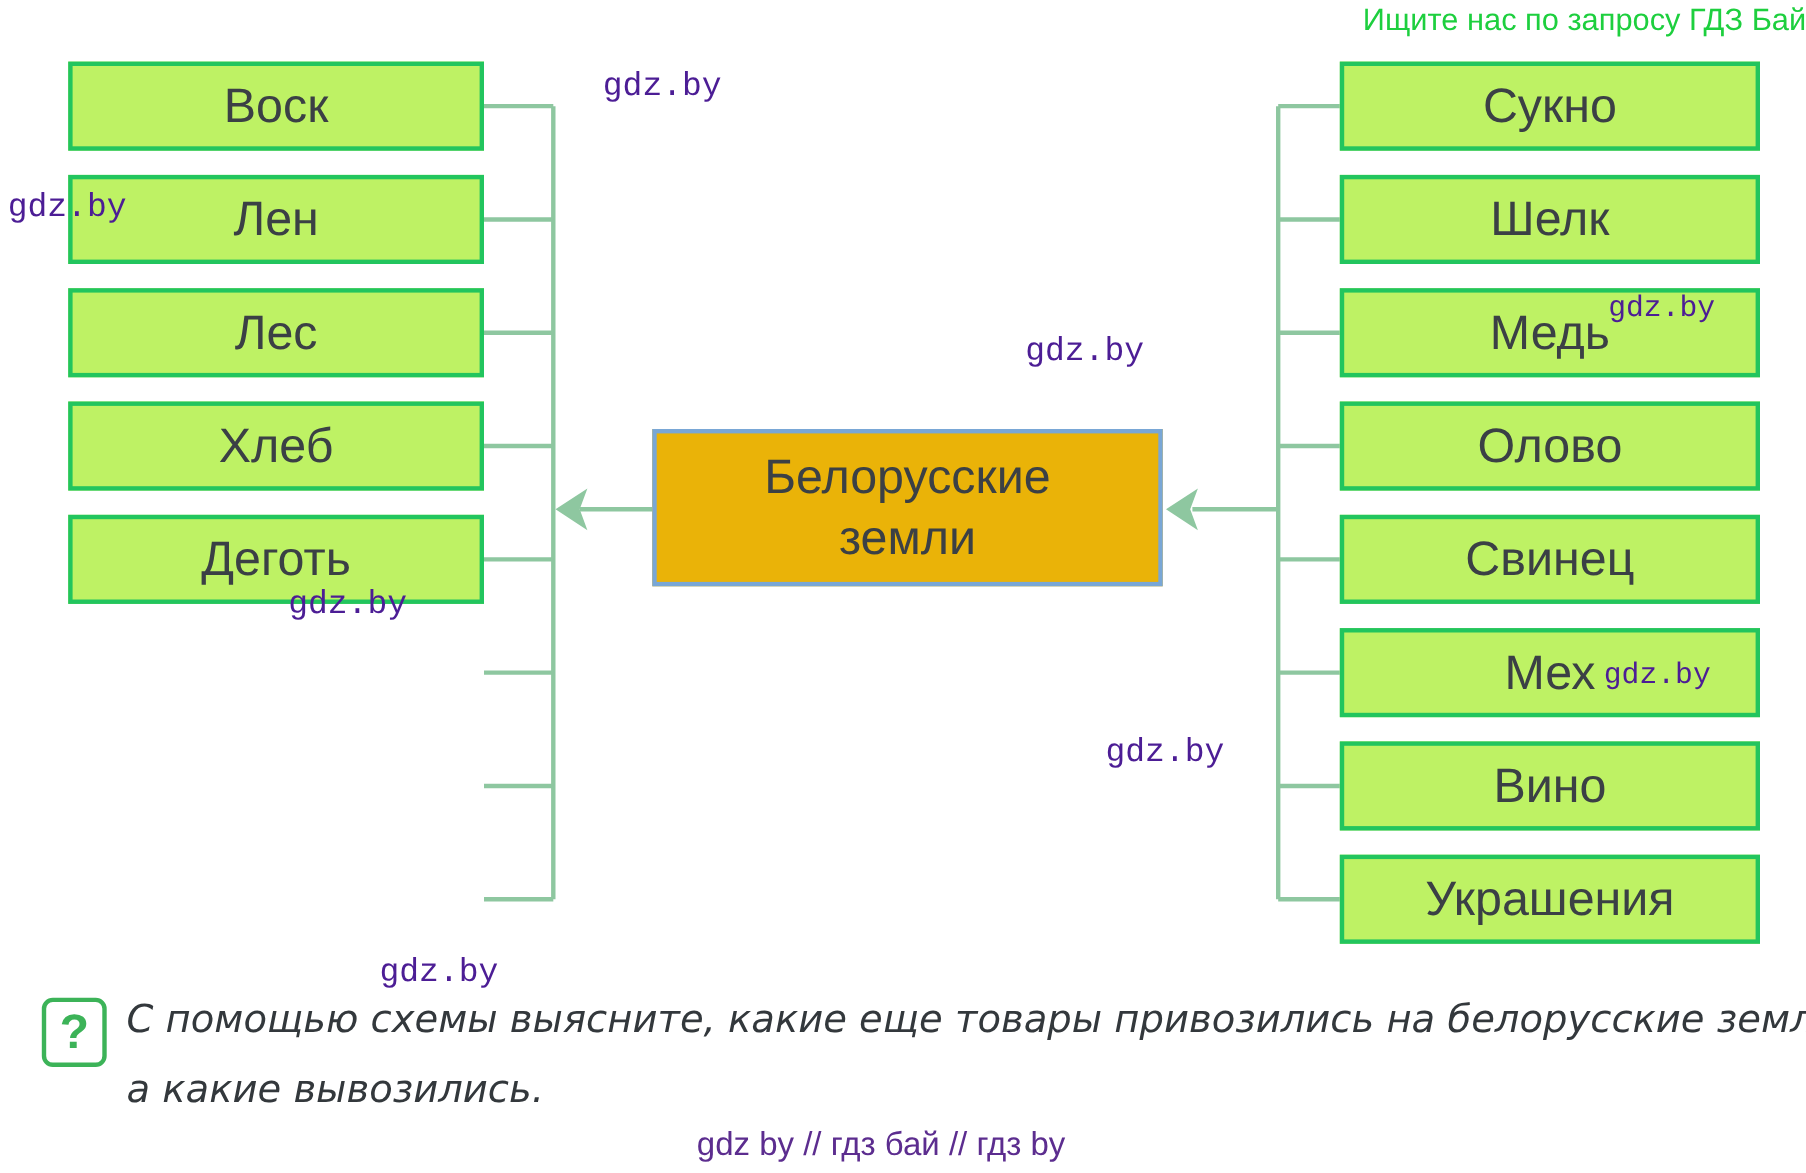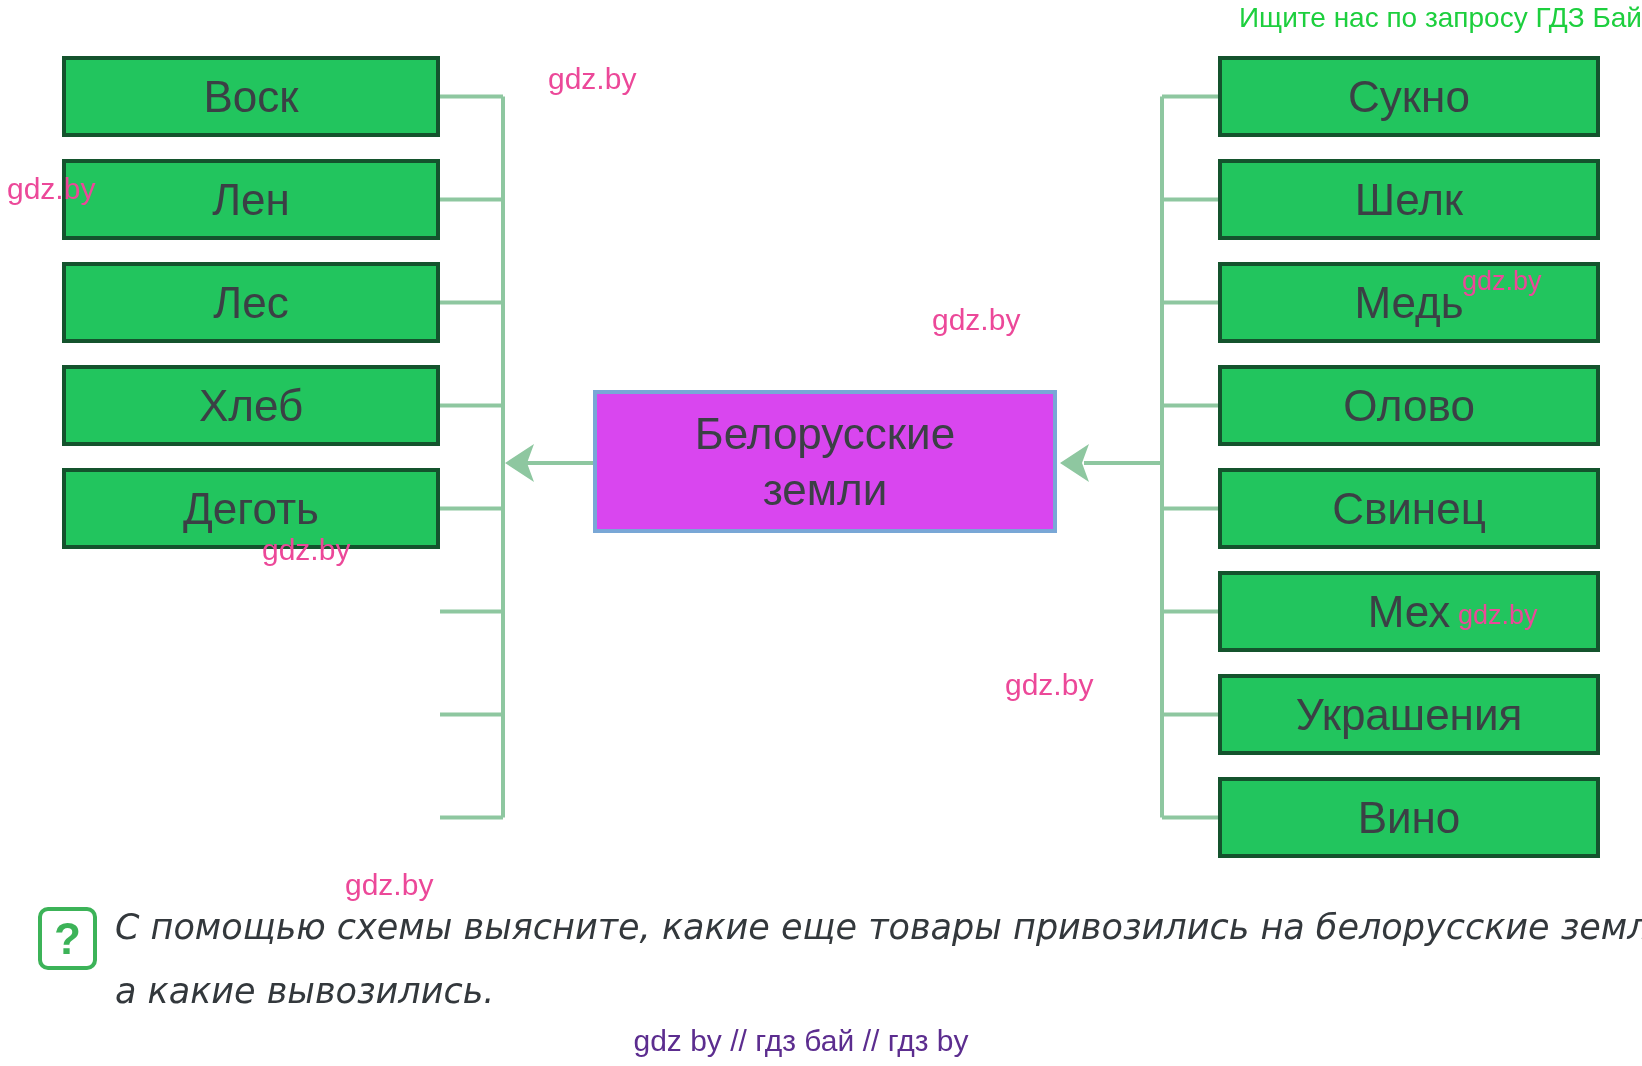--- a/index.html
+++ b/index.html
@@ -7,37 +7,37 @@
     position:relative;width:1642px;height:1066px;background:#ffffff;overflow:hidden;
     font-family:"Liberation Sans", sans-serif;
   }
   
   .page-title{
     position:absolute;top:2px;left:0;width:100%;text-align:right;
     font-size:28px;color:#1dcf3e;
   }
   
   .wm{
-    position:absolute;color:#ec4899;font-size:30px;white-space:nowrap;
-    font-family:Liberation Sans, sans-serif;
+    position:absolute;color:#4c1d95;font-size:30px;white-space:nowrap;
+    font-family:Liberation Mono, monospace;
   }
   .wm.small{font-size:27px;}
   
   .col{position:absolute;display:flex;flex-direction:column;gap:22px;}
   .col-left{left:62px;top:56px;width:378px;}
   .col-right{left:1218px;top:56px;width:382px;}
   .gbox{
-    box-sizing:border-box;height:81px;background:#22c55e;border:4px solid #14532d;
+    box-sizing:border-box;height:81px;background:#bef264;border:4px solid #22c55e;
     display:flex;align-items:center;justify-content:center;
   }
   .gbox span{font-size:44px;color:#3b4045;}
   
   .center-box{
     position:absolute;left:593px;top:390px;width:464px;height:143px;box-sizing:border-box;
-    background:#d946ef;border:4px solid #79a7d6;
+    background:#eab308;border:4px solid #79a7d6;
     display:flex;flex-direction:column;align-items:center;justify-content:center;
   }
   .center-box span{font-size:44px;line-height:56px;color:#3b4045;}
   
   svg.wires{position:absolute;left:0;top:0;pointer-events:none;}
   
   .q-icon{
     position:absolute;left:38px;top:907px;width:59px;height:63px;box-sizing:border-box;
     border:4px solid #3cb358;border-radius:10px;background:#ffffff;
     display:flex;align-items:center;justify-content:center;
@@ -127,24 +127,24 @@
     <div class="gbox">
         <span>Олово</span>
       </div>
     <div class="gbox">
         <span>Свинец</span>
       </div>
     <div class="gbox">
         <span>Мех</span>
       </div>
     <div class="gbox">
-        <span>Украшения</span>
+        <span>Вино</span>
       </div>
     <div class="gbox">
-        <span>Вино</span>
+        <span>Украшения</span>
       </div>
   </div>
 
   <div class="center-box">
     <span>Белорусские</span>
     <span>земли</span>
   </div>
 
   <div class="wm" style="left:548px;top:62px;">gdz.by</div>
   <div class="wm" style="left:7px;top:172px;">gdz.by</div>

